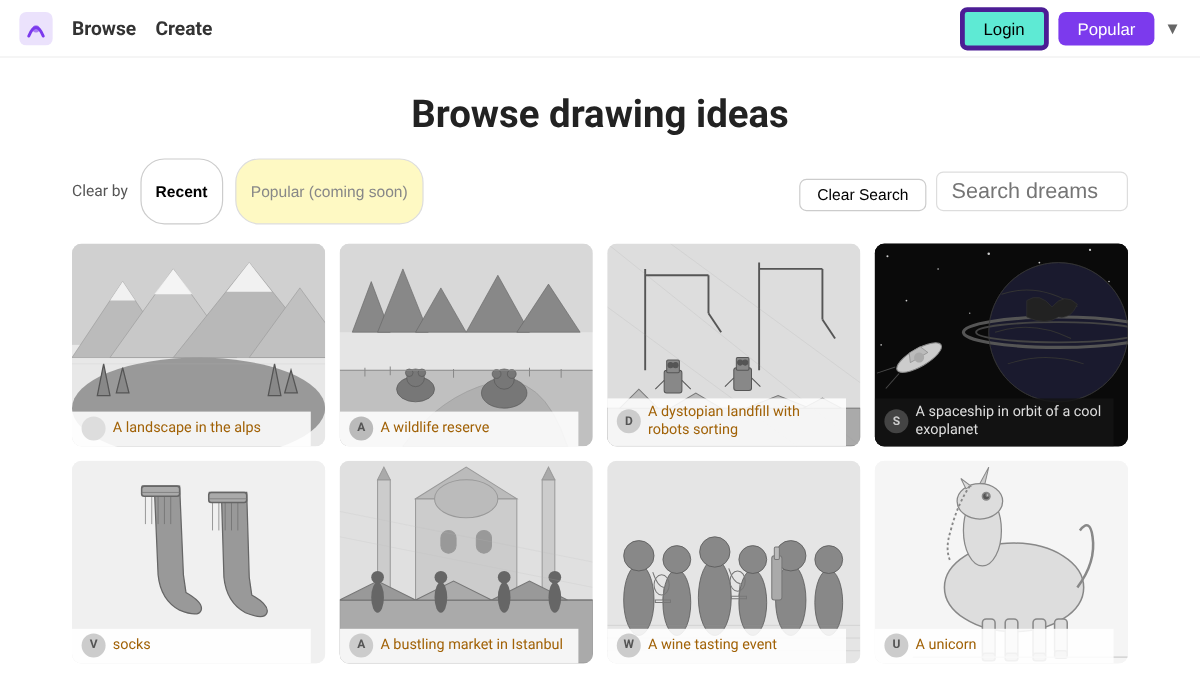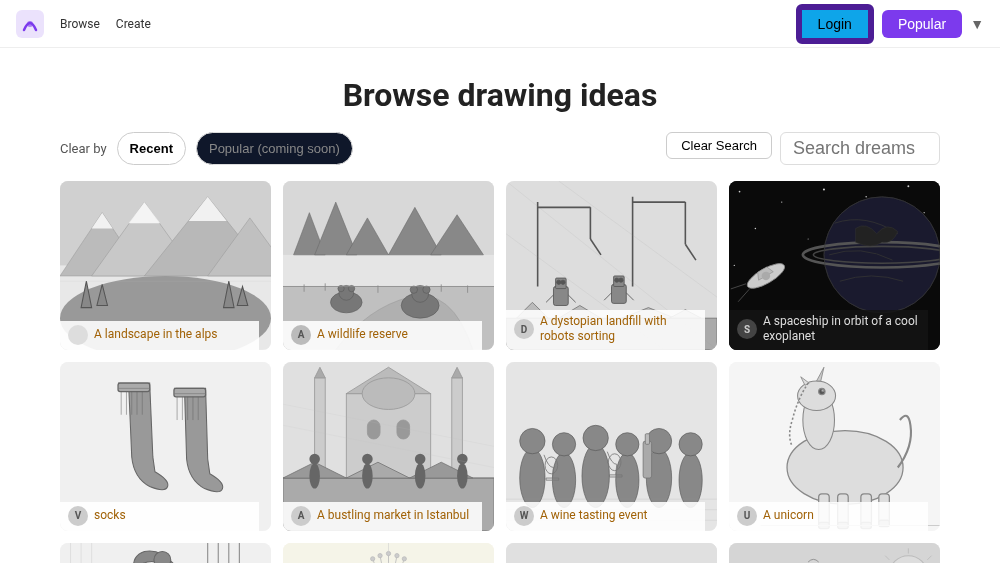--- a/index.html
+++ b/index.html
@@ -6,24 +6,24 @@
     body { font-family: -apple-system, BlinkMacSystemFont, 'Segoe UI', Roboto, sans-serif; background: #fff; color: #222; width: 1000px; min-height: 563px; overflow-x: hidden; }
 
     
     .navbar {
       display: flex; align-items: center; justify-content: space-between;
       padding: 0 16px; height: 48px; border-bottom: 1px solid #eee;
       position: sticky; top: 0; background: #fff; z-index: 10;
     }
     .nav-left { display: flex; align-items: center; gap: 16px; }
     .nav-logo { width: 28px; height: 28px; }
-    .nav-link { font-size: 12px; color: #333; cursor: pointer; text-decoration: none; }
+    .nav-link { font-size: 16px; color: #333; cursor: pointer; text-decoration: none; font-weight: bold; }
     .nav-right { display: flex; align-items: center; gap: 8px; }
     .btn-login {
-      border: 6px solid #4c1d95; background: #0ea5e9; padding: 6px 16px;
+      border: 4px solid #4c1d95; background: #5eead4; padding: 6px 16px;
       border-radius: 6px; font-size: 14px; cursor: pointer;
     }
     .btn-register {
       background: #7c3aed; color: #fff; border: none;
       padding: 6px 16px; border-radius: 6px; font-size: 14px; cursor: pointer;
     }
     .nav-chevron { font-size: 14px; color: #666; cursor: pointer; }
 
     
     .main { padding: 0 60px 40px; }
@@ -33,30 +33,30 @@
     }
 
     
     .sort-bar {
       display: flex; align-items: center; justify-content: space-between;
       margin-bottom: 16px;
     }
     .sort-left { display: flex; align-items: center; gap: 10px; }
     .sort-label { font-size: 13px; color: #555; }
     .sort-btn {
-      font-size: 13px; padding: 8px 12px; border-radius: 20px;
+      font-size: 13px; padding: 19px 12px; border-radius: 20px;
       cursor: pointer; border: 1px solid transparent;
     }
     .sort-btn.active {
       background: #fff; border: 1px solid #ccc; font-weight: 600;
     }
     .sort-btn.inactive {
-      background: #0f172a; color: #888; border: 1px solid #ddd;
-    }
-    .sort-right { display: flex; align-items: flex-start; gap: 8px; }
+      background: #fef9c3; color: #888; border: 1px solid #ddd;
+    }
+    .sort-right { display: flex; align-items: flex-end; gap: 8px; }
     .btn-clear-search {
       font-size: 13px; padding: 5px 14px; border-radius: 6px;
       background: #fff; border: 1px solid #ccc; cursor: pointer;
     }
     .search-input {
       font-size: 18px; padding: 5px 12px; border-radius: 6px;
       border: 1px solid #ddd; width: 160px; outline: none; color: #999;
     }
 
     

